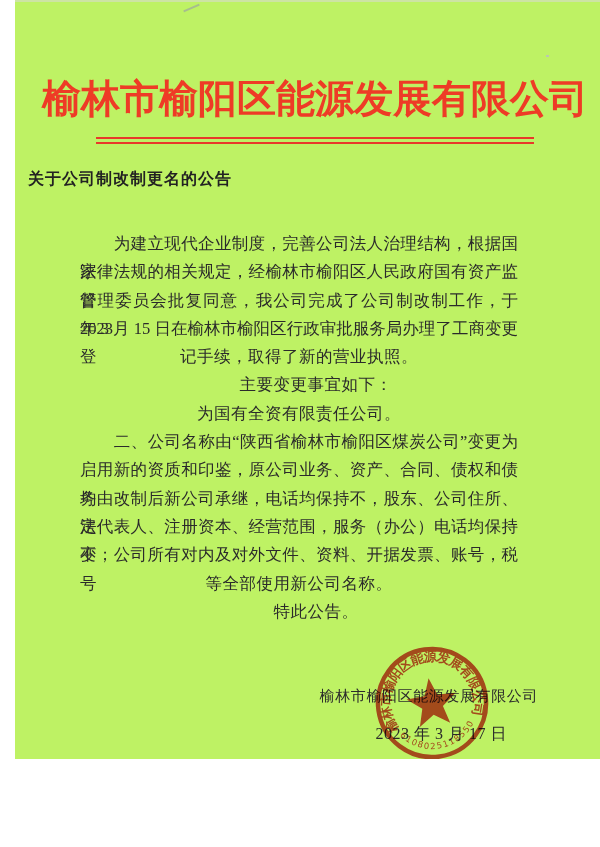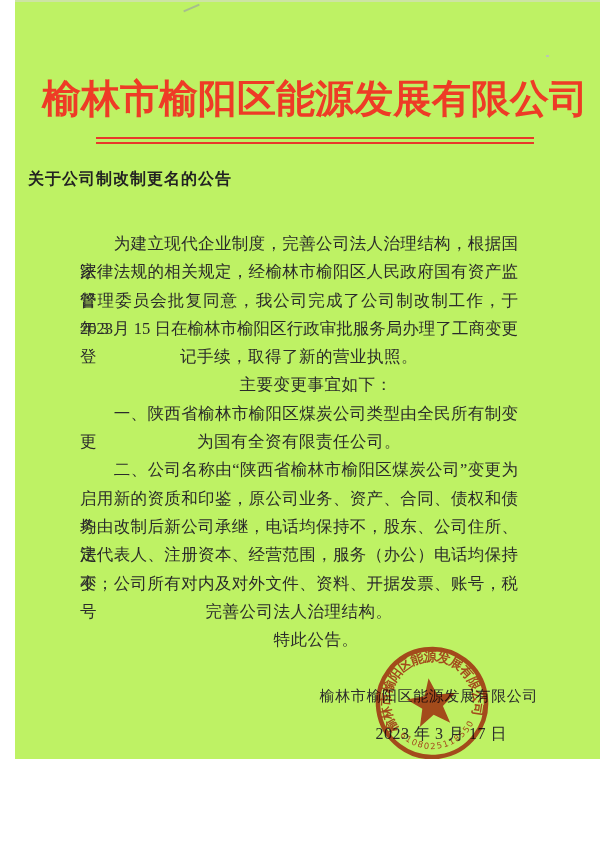--- a/index.html
+++ b/index.html
@@ -79,28 +79,27 @@
 
   <div class="doc-title">关于公司制改制更名的公告</div>
 
   <div class="body-text">
     <div class="line j">　　为建立现代企业制度，完善公司法人治理结构，根据国家</div>
     <div class="line j">法律法规的相关规定，经榆林市榆阳区人民政府国有资产监督</div>
     <div class="line j">管理委员会批复同意，我公司完成了公司制改制工作，于 2023</div>
     <div class="line j">年 3 月 15 日在榆林市榆阳区行政审批服务局办理了工商变更登</div>
     <div class="line l">记手续，取得了新的营业执照。</div>
     <div class="line l">　　主要变更事宜如下：</div>
-    <div class="line j">　　一、陕西省榆林市榆阳区煤炭公司类型由全民所有制变更</div>
     <div class="line l">为国有全资有限责任公司。</div>
     <div class="line j">　　二、公司名称由“陕西省榆林市榆阳区煤炭公司”变更为</div>
     <div class="line j">启用新的资质和印鉴，原公司业务、资产、合同、债权和债务</div>
     <div class="line j">均由改制后新公司承继，电话均保持不，股东、公司住所、法</div>
     <div class="line j">定代表人、注册资本、经营范围，服务（办公）电话均保持不</div>
     <div class="line j">变；公司所有对内及对外文件、资料、开据发票、账号，税号</div>
-    <div class="line l">完善公司法人治理结构。</div>
+    <div class="line l">等全部使用新公司名称。</div>
     <div class="line l">　　特此公告。</div>
   </div>
 
   <div class="signature">榆林市榆阳区能源发展有限公司</div>
   <div class="doc-date">2023 年 3 月 17 日</div>
 
   <svg class="stamp" viewBox="0 0 140 140" xmlns="http://www.w3.org/2000/svg">
     <defs>
       <path id="arcTop" d="M 33.6 91 A 42 42 0 1 1 106.4 91" fill="none"></path>
       <path id="arcBottom" d="M 32.3 96.4 A 46 46 0 0 0 107.7 96.4" fill="none"></path>

